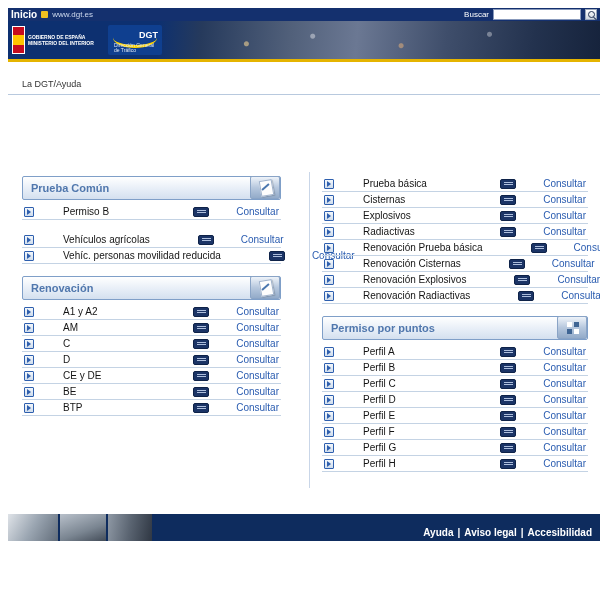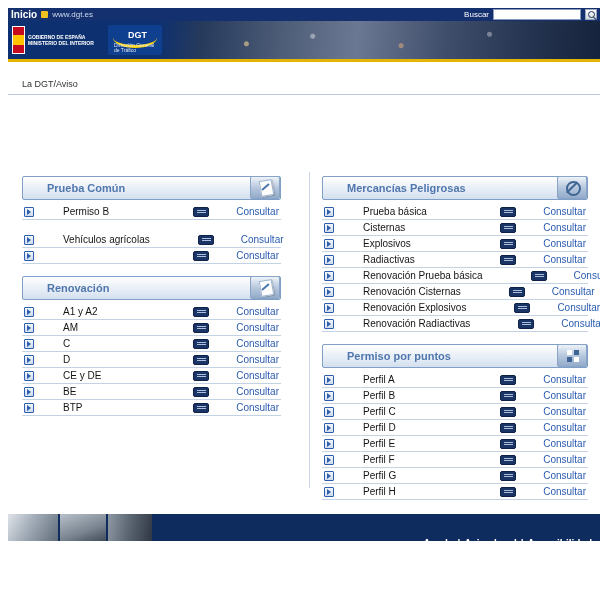--- a/index.html
+++ b/index.html
@@ -31,21 +31,21 @@
     radial-gradient(circle at 75% 35%, rgba(255,255,255,.35) 0 2px, transparent 3px),
     linear-gradient(95deg,#0d3070 0%,#263a5c 10%,#51607a 30%,#6b7893 45%,#3f4e6b 65%,#23324e 85%,#16233c 100%);}
   .logo-gob{position:absolute;left:4px;top:5px;display:flex;align-items:center;gap:3px;cursor:pointer;}
   .flag{width:11px;height:26px;border:1px solid #fff;
     background:linear-gradient(180deg,#c60b1e 0 30%,#ffc400 30% 70%,#c60b1e 70% 100%);}
   .gob-text{color:#fff;font-size:5px;line-height:6px;font-weight:bold;width:66px;}
   .logo-dgt{position:absolute;left:100px;top:4px;width:54px;height:30px;background:#0f3f8f;
     border-radius:2px;overflow:hidden;cursor:pointer;}
   .dgt-arc{position:absolute;left:5px;top:2px;width:44px;height:18px;border-bottom:3px solid #ffd400;
     border-radius:50%;}
-  .dgt-text{position:absolute;left:8px;top:5px;color:#fff;font-weight:bold;font-size:9px;padding-left:12px;}
+  .dgt-text{position:absolute;left:19px;top:5px;color:#fff;font-weight:bold;font-size:9px;padding-left:12px;}
   .dgt-sub{position:absolute;left:6px;top:18px;color:#dfe8f5;font-size:5px;line-height:5px;width:46px;}
 
   .goldbar{position:absolute;left:0;top:51px;width:592px;height:3px;background:#e5b400;}
 
   
   .breadcrumb{position:absolute;left:14px;top:71px;font-size:9px;color:#333;}
   .hr1{position:absolute;left:0;top:86px;width:592px;height:1px;background:#b8c9de;}
 
   
   .banner{position:absolute;left:0;top:95px;width:590px;height:38px;border:1px solid #c2d1e2;
@@ -69,21 +69,21 @@
 
   .vdivider{position:absolute;left:301px;top:164px;width:1px;height:316px;background:#c9d6e8;}
 
   
   .col{position:absolute;top:168px;}
   .col-left{left:14px;width:259px;}
   .col-right{left:314px;width:266px;}
   .panel{margin-bottom:12px;}
   .panel-head{height:22px;border:1px solid #7f9fc8;border-radius:2px;margin-bottom:4px;position:relative;
     background:linear-gradient(180deg,#ffffff 0%,#e7eef7 55%,#d4e0ef 100%);}
-  .panel-title{line-height:22px;padding-left:24px;font-size:11px;font-weight:bold;color:#5077ad;}
+  .panel-title{line-height:22px;padding-left:8px;font-size:11px;font-weight:bold;color:#5077ad;}
   .panel-icon{position:absolute;right:0;top:-1px;width:30px;height:23px;border:1px solid #8aa4c6;
     border-radius:2px;background:linear-gradient(180deg,#eef3f9 0%,#b7c8de 50%,#93abc9 100%);
     box-sizing:border-box;}
   .icon-exam-paper::before{content:'';position:absolute;left:9px;top:3px;width:11px;height:14px;
     background:#fdfdfd;border:1px solid #9fb2cc;transform:rotate(-10deg);
     box-shadow:1px 1px 1px rgba(0,0,0,.18);}
   .icon-exam-paper::after{content:'';position:absolute;left:10px;top:9px;width:9px;height:2px;
     background:#4a76ae;transform:rotate(-40deg);}
   .icon-hazard-circle::before{content:'';position:absolute;left:8px;top:4px;width:11px;height:11px;
     border:2px solid #3f6594;border-radius:50%;}
@@ -105,21 +105,21 @@
     box-shadow:0 2px 0 #aebfdd;}
   .consultar{font-size:10px;color:#2a5cb0;white-space:nowrap;cursor:pointer;text-decoration:none;}
 
   
   .footer{position:absolute;left:0;top:506px;width:592px;height:27px;background:#0e2c5e;}
   .f-photos{position:absolute;left:0;top:0;height:27px;display:flex;gap:2px;}
   .fp{height:27px;}
   .fp1{width:50px;background:linear-gradient(120deg,#dfe3e8 0%,#9aa5b1 50%,#626d7a 100%);}
   .fp2{width:46px;background:linear-gradient(160deg,#b8c0ca 0%,#7a8591 60%,#434c58 100%);}
   .fp3{width:44px;background:linear-gradient(100deg,#8f99a5 0%,#5a6471 50%,#2f3743 100%);}
-  .f-links{position:absolute;right:8px;top:16px;height:27px;display:flex;align-items:center;gap:4px;
+  .f-links{position:absolute;right:8px;top:5px;height:27px;display:flex;align-items:center;gap:4px;
     font-size:10px;font-weight:bold;color:#fff;}
   .flink{color:#fff;cursor:pointer;text-decoration:none;}
   .fsep{color:#fff;}
 </style>
 </head>
 <body>
 
 <div class="page">
 
   <div class="topbar">
@@ -145,21 +145,21 @@
     </div>
     <div class="logo-dgt">
       <span class="dgt-arc"></span>
       <span class="dgt-text">DGT</span>
       <div class="dgt-sub">Dirección General de Tráfico</div>
     </div>
   </div>
 
   <div class="goldbar"></div>
 
-  <div class="breadcrumb">La DGT/Aviso</div>
+  <div class="breadcrumb">La DGT/Ayuda</div>
   <div class="hr1"></div>
 
 
 
   <div class="vdivider"></div>
 
   <div class="col col-left">
       <div class="panel">
         <div class="panel-head"><span class="panel-title">Prueba Común</span><span class="panel-icon icon-exam-paper"></span></div>
         <div class="row">
@@ -173,20 +173,21 @@
       <div class="panel">
         <div class="row">
           <span class="bullet"></span>
           <span class="row-label">Vehículos agrícolas</span>
           <span class="spacer"></span>
           <span class="badge"></span>
           <a class="consultar">Consultar</a>
         </div>
         <div class="row">
           <span class="bullet"></span>
+          <span class="row-label">Vehíc. personas movilidad reducida</span>
           <span class="spacer"></span>
           <span class="badge"></span>
           <a class="consultar">Consultar</a>
         </div>
       </div>
       <div class="panel">
         <div class="panel-head"><span class="panel-title">Renovación</span><span class="panel-icon icon-exam-paper"></span></div>
         <div class="row">
           <span class="bullet"></span>
           <span class="row-label">A1 y A2</span>
@@ -233,21 +234,20 @@
           <span class="bullet"></span>
           <span class="row-label">BTP</span>
           <span class="spacer"></span>
           <span class="badge"></span>
           <a class="consultar">Consultar</a>
         </div>
       </div>
     </div>
   <div class="col col-right">
       <div class="panel">
-        <div class="panel-head"><span class="panel-title">Mercancías Peligrosas</span><span class="panel-icon icon-hazard-circle"></span></div>
         <div class="row">
           <span class="bullet"></span>
           <span class="row-label">Prueba básica</span>
           <span class="spacer"></span>
           <span class="badge"></span>
           <a class="consultar">Consultar</a>
         </div>
         <div class="row">
           <span class="bullet"></span>
           <span class="row-label">Cisternas</span>

